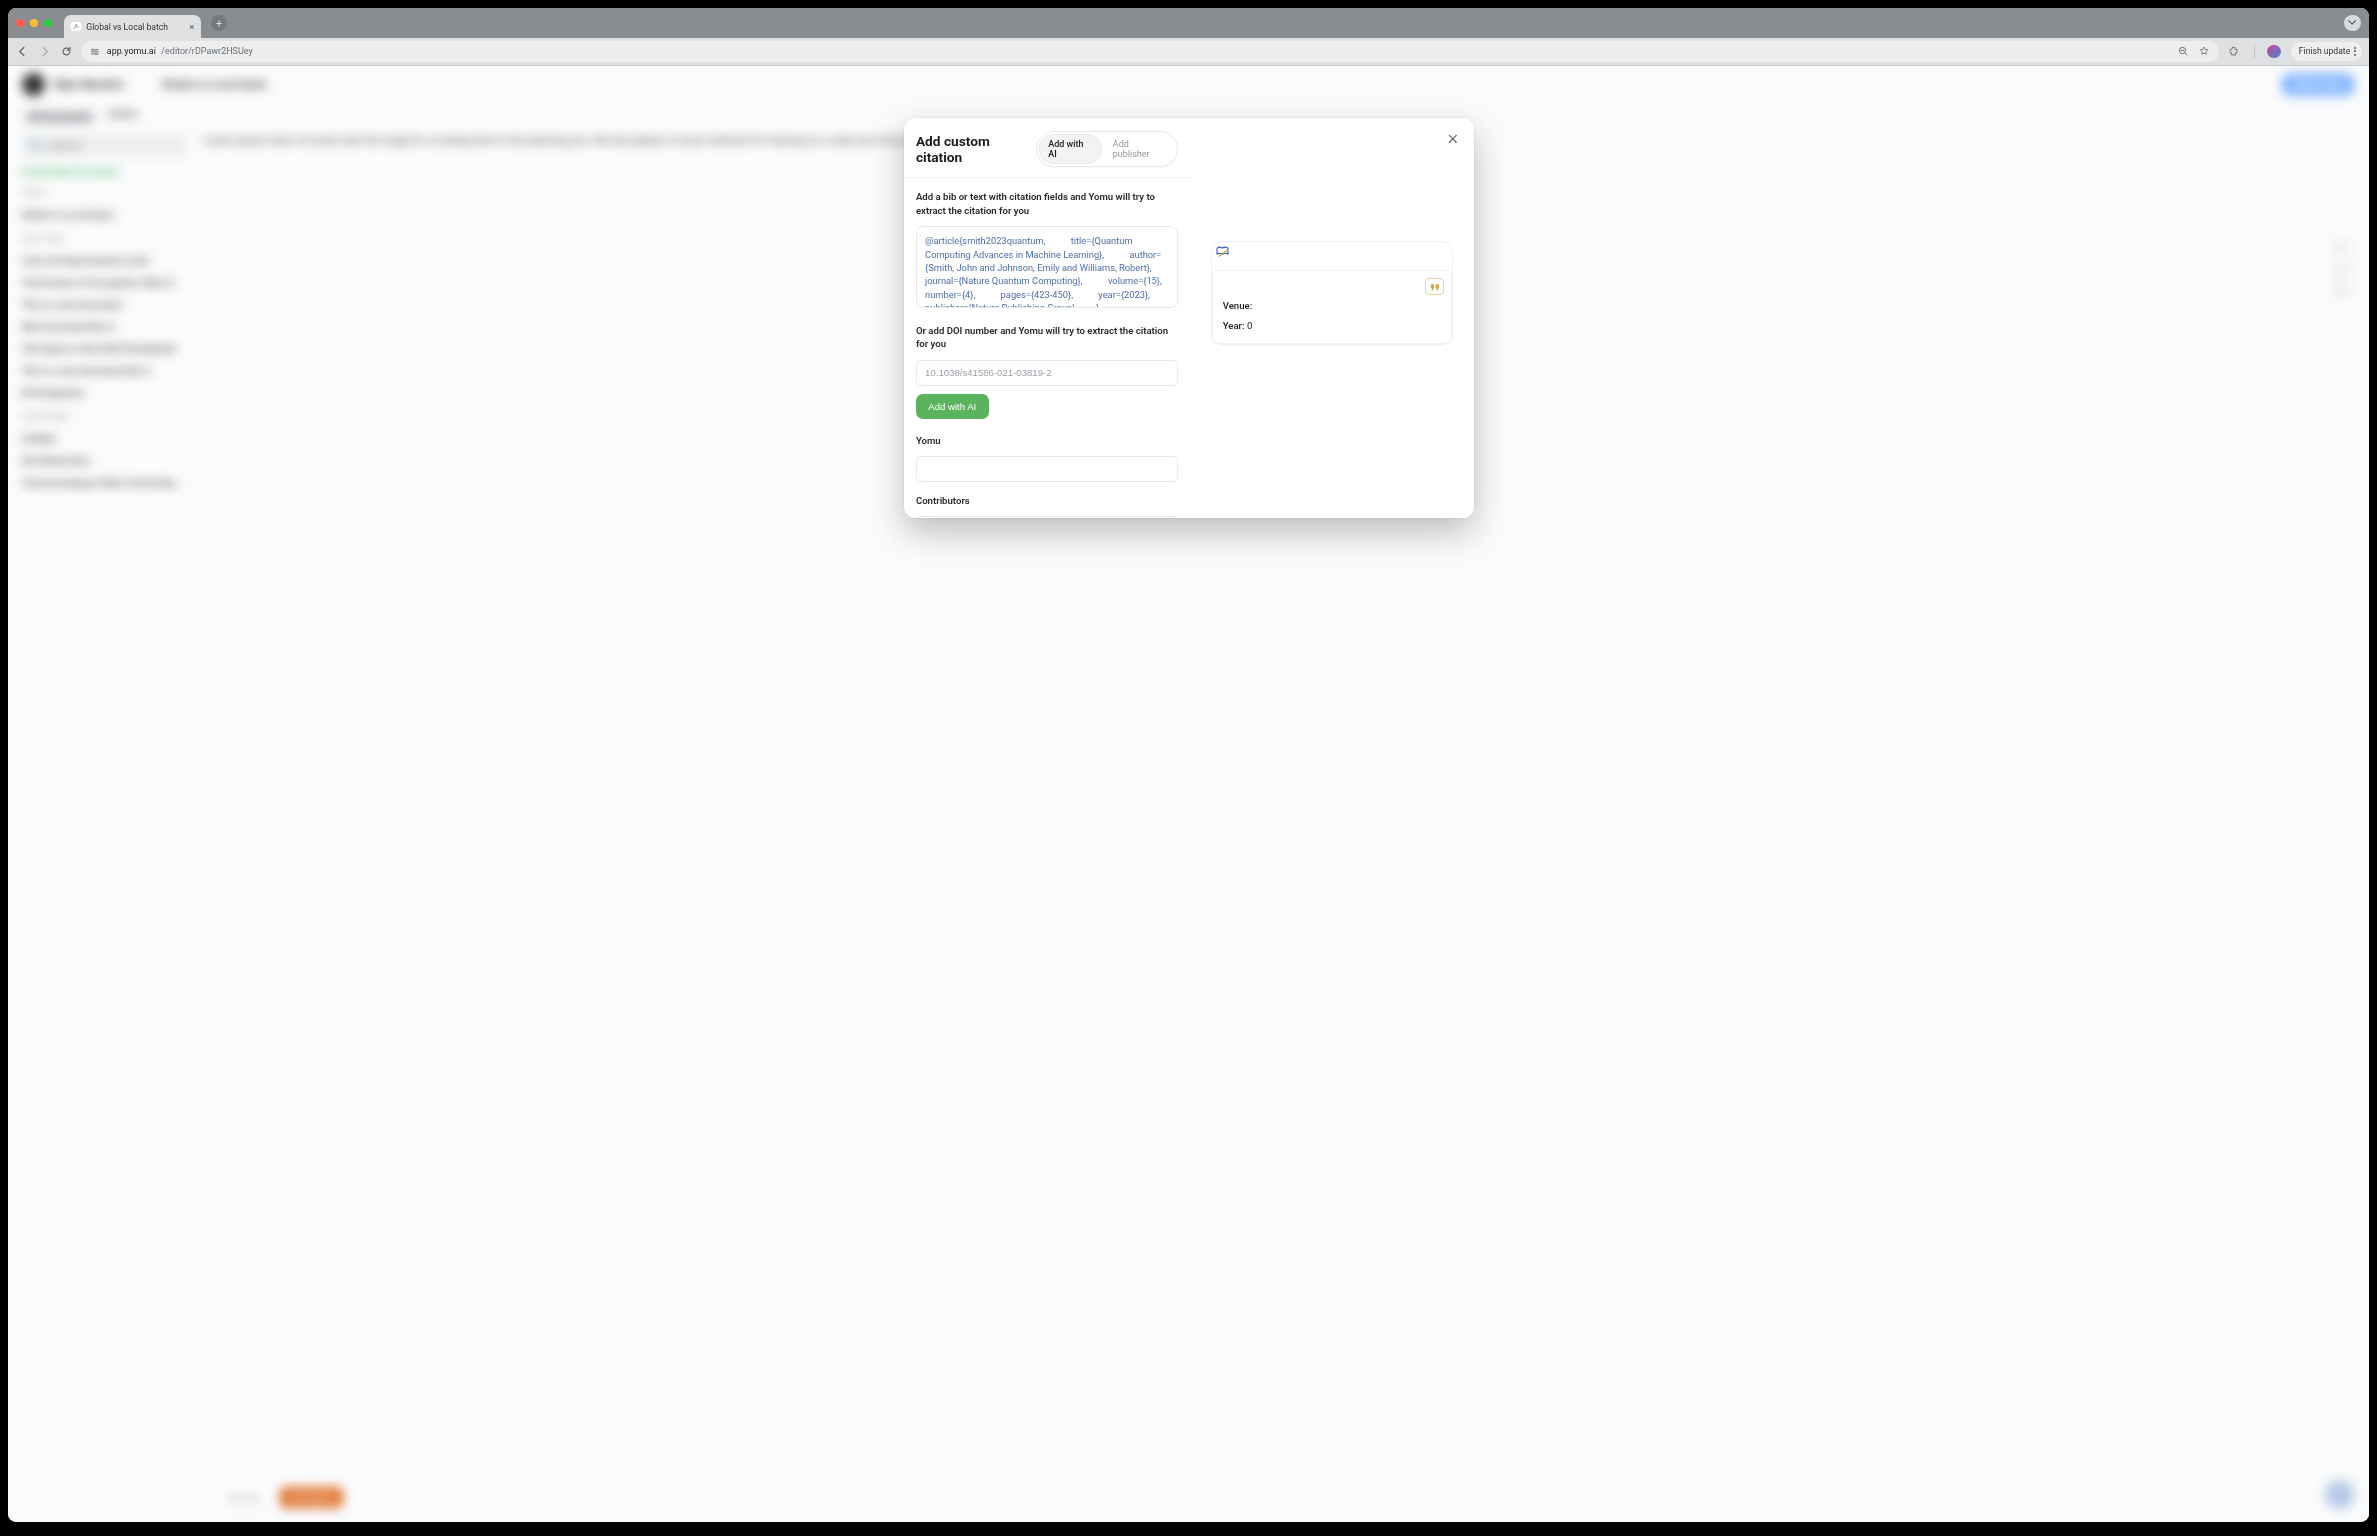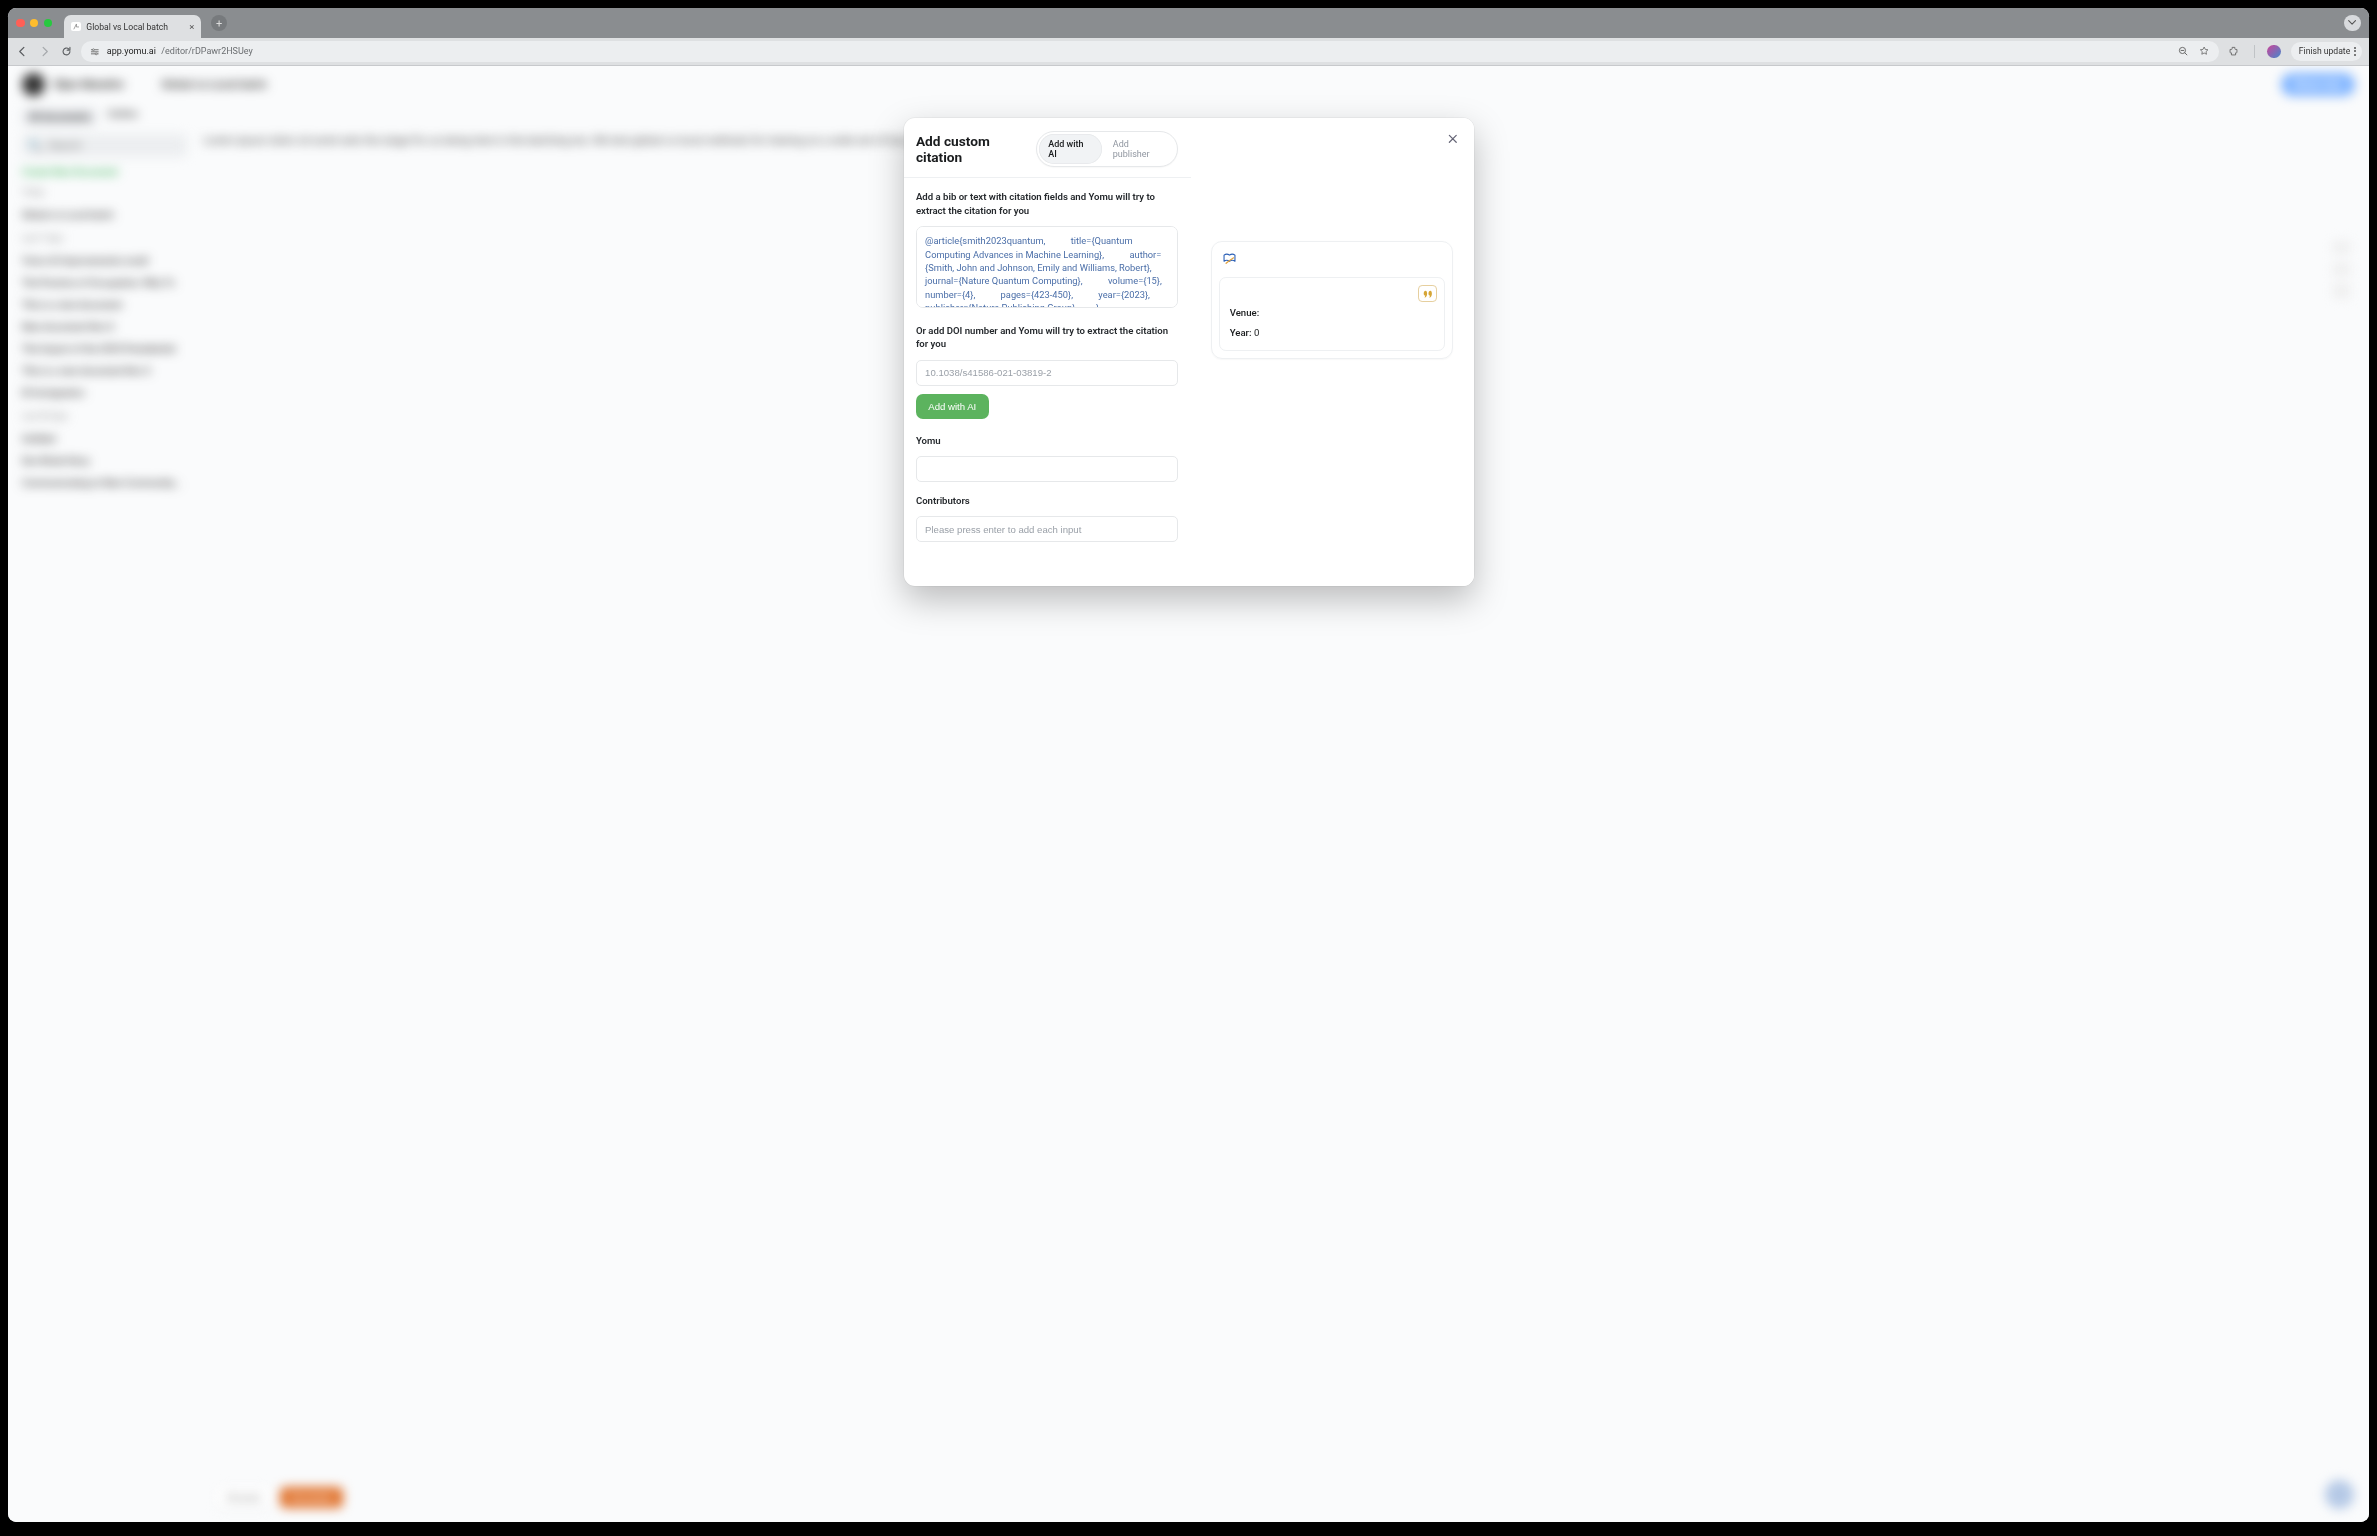--- a/index.html
+++ b/index.html
@@ -176,21 +176,21 @@
     .help-fab {
       position: absolute; bottom: 12.4px; right: 15px;
       width: 29px; height: 29px; border-radius: 50%;
       background: #b5c9e6; display: flex; align-items:center; justify-content:center;
     }
 
     
     .modal {
       position: absolute;
       top: 52px; left: 50%; transform: translateX(-50%);
-      width: 570px; height: 468px;
+      width: 570px; height: 400px;
       background: #fff;
       border-radius: 11px;
       box-shadow: 0 13.7px 34px rgba(0,0,0,.25), 0 0 0 0.7px rgba(0,0,0,.05);
       display: flex;
       overflow: hidden;
     }
     .modal-close {
       position: absolute; top: 12.4px; right: 12.4px;
       width: 16.5px; height: 16.5px; display: flex; align-items:center; justify-content:center;
       color: #666; cursor: pointer; z-index: 5;
@@ -260,21 +260,21 @@
 
     .modal-right {
       flex: 1;
       padding: 41px 20.6px 20.6px;
       background: #fff;
       display: flex; align-items: flex-start;
     }
     .preview-card {
       width: 100%;
       border: 0.7px solid #eef0f2; border-radius: 11px;
-      padding: 7px;
+      padding: 0;
       box-shadow: 0 0.7px 1.4px rgba(0,0,0,.03);
       margin-top: 82px;
     }
     .preview-card-icon {
       width: 20.6px; height: 20.6px; border-radius: 5.5px;
       display: flex; align-items:center; justify-content:center;
       margin-bottom: 8.2px;
     }
     .preview-inner {
       border: 0.7px solid #eef0f2; border-radius: 6.9px;

